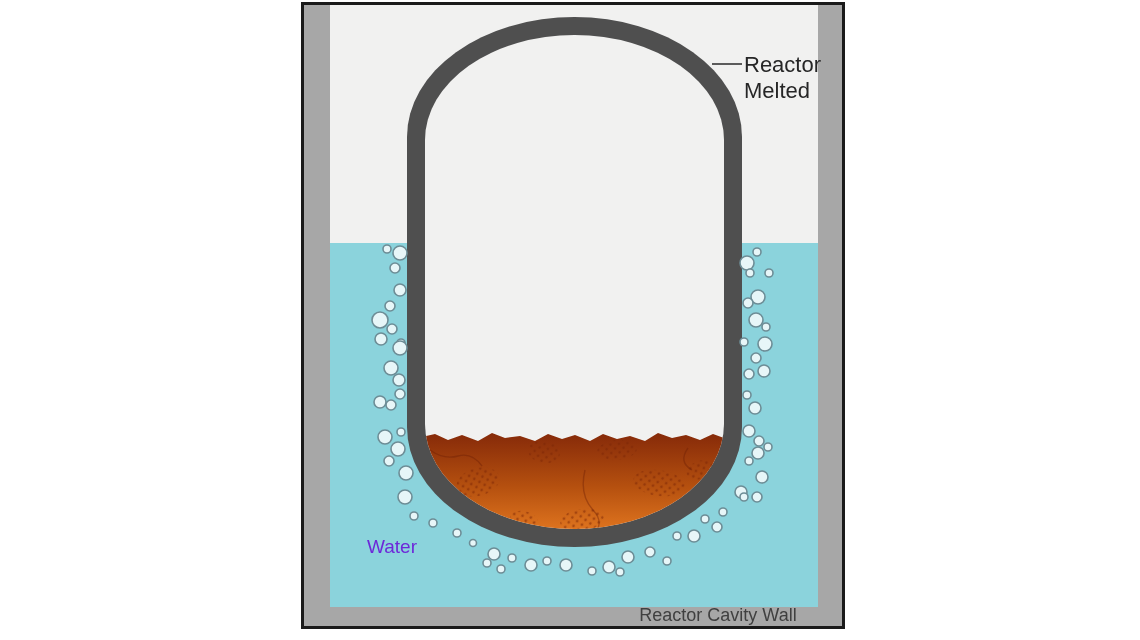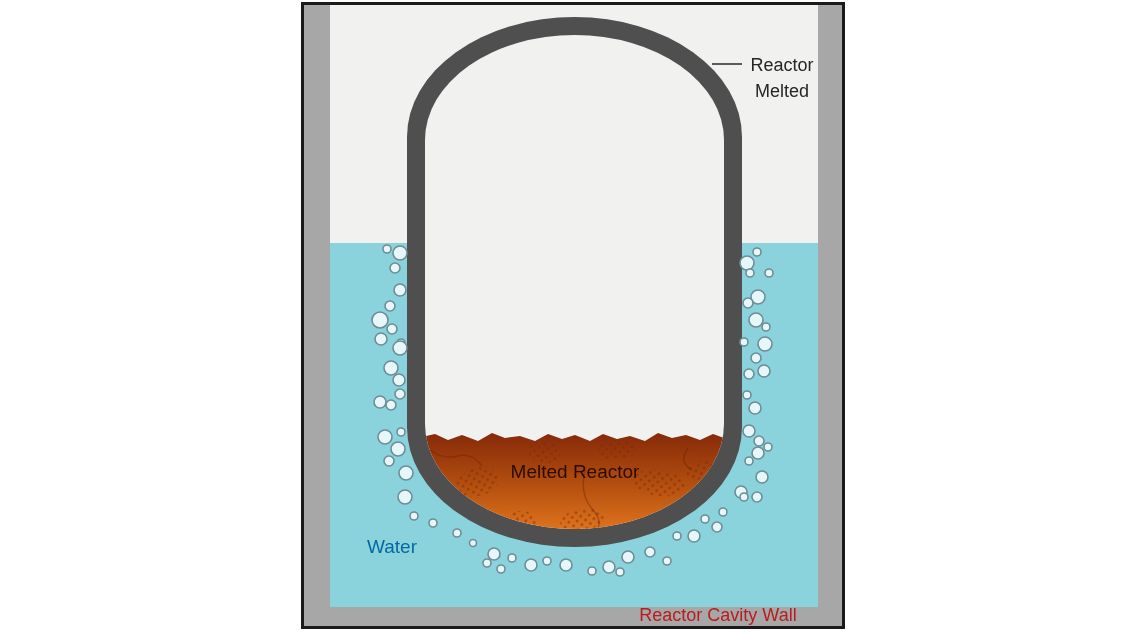--- a/index.html
+++ b/index.html
@@ -1,26 +1,26 @@
 <!DOCTYPE html>
 <html><head>
 <meta charset="utf-8">
 <style>
   html,body{margin:0;padding:0;background:#ffffff;}
   .stage{position:relative;width:1140px;height:640px;background:#ffffff;overflow:hidden;
          font-family:"Liberation Sans", sans-serif;}
   .stage svg{position:absolute;left:0;top:0;}
   .lbl{position:absolute;color:#1f1f1f;}
-  .lbl-reactor-vessel{left:744px;top:52px;width:76px;text-align:center;
-      font-size:18px;line-height:26px;color:#262626;}
+  .lbl-reactor-vessel{left:744px;top:52px;width:76px;
+      font-size:22px;line-height:26px;color:#262626;}
   .lbl-melt{left:455px;top:458px;width:240px;text-align:center;
       font-size:19px;line-height:27px;color:#2b0c02;}
-  .lbl-water{left:367px;top:536px;font-size:19px;color:#0369a1;}
+  .lbl-water{left:367px;top:536px;font-size:19px;color:#6d28d9;}
   .lbl-cavity{left:612px;top:605px;width:212px;text-align:center;
-      font-size:18px;color:#b91c1c;}
+      font-size:18px;color:#404040;}
 </style>
 </head>
 <body>
 
 <div class="stage">
   <svg id="diagram-svg" width="1140" height="640" viewBox="0 0 1140 640">
       <defs>
         <linearGradient id="meltGrad" gradientUnits="userSpaceOnUse" x1="0" y1="433" x2="0" y2="540">
           <stop offset="0" stop-color="#862a09"></stop>
           <stop offset="0.5" stop-color="#b5500f"></stop>
@@ -124,19 +124,18 @@
       <line x1="712" y1="64" x2="742" y2="64" stroke="#4a4a4a" stroke-width="1.8"></line>
       <rect x="302.5" y="3.5" width="541" height="624" fill="none" stroke="#1a1a1a" stroke-width="3"></rect>
     </svg>
 
   <div class="lbl lbl-reactor-vessel">
     <div>Reactor</div>
     <div>Melted</div>
   </div>
 
   <div class="lbl lbl-melt">
-    <div>Melted Reactor</div>
   </div>
 
   <div class="lbl lbl-water">Water</div>
 
   <div class="lbl lbl-cavity">Reactor Cavity Wall</div>
 </div>
 
 </body></html>

